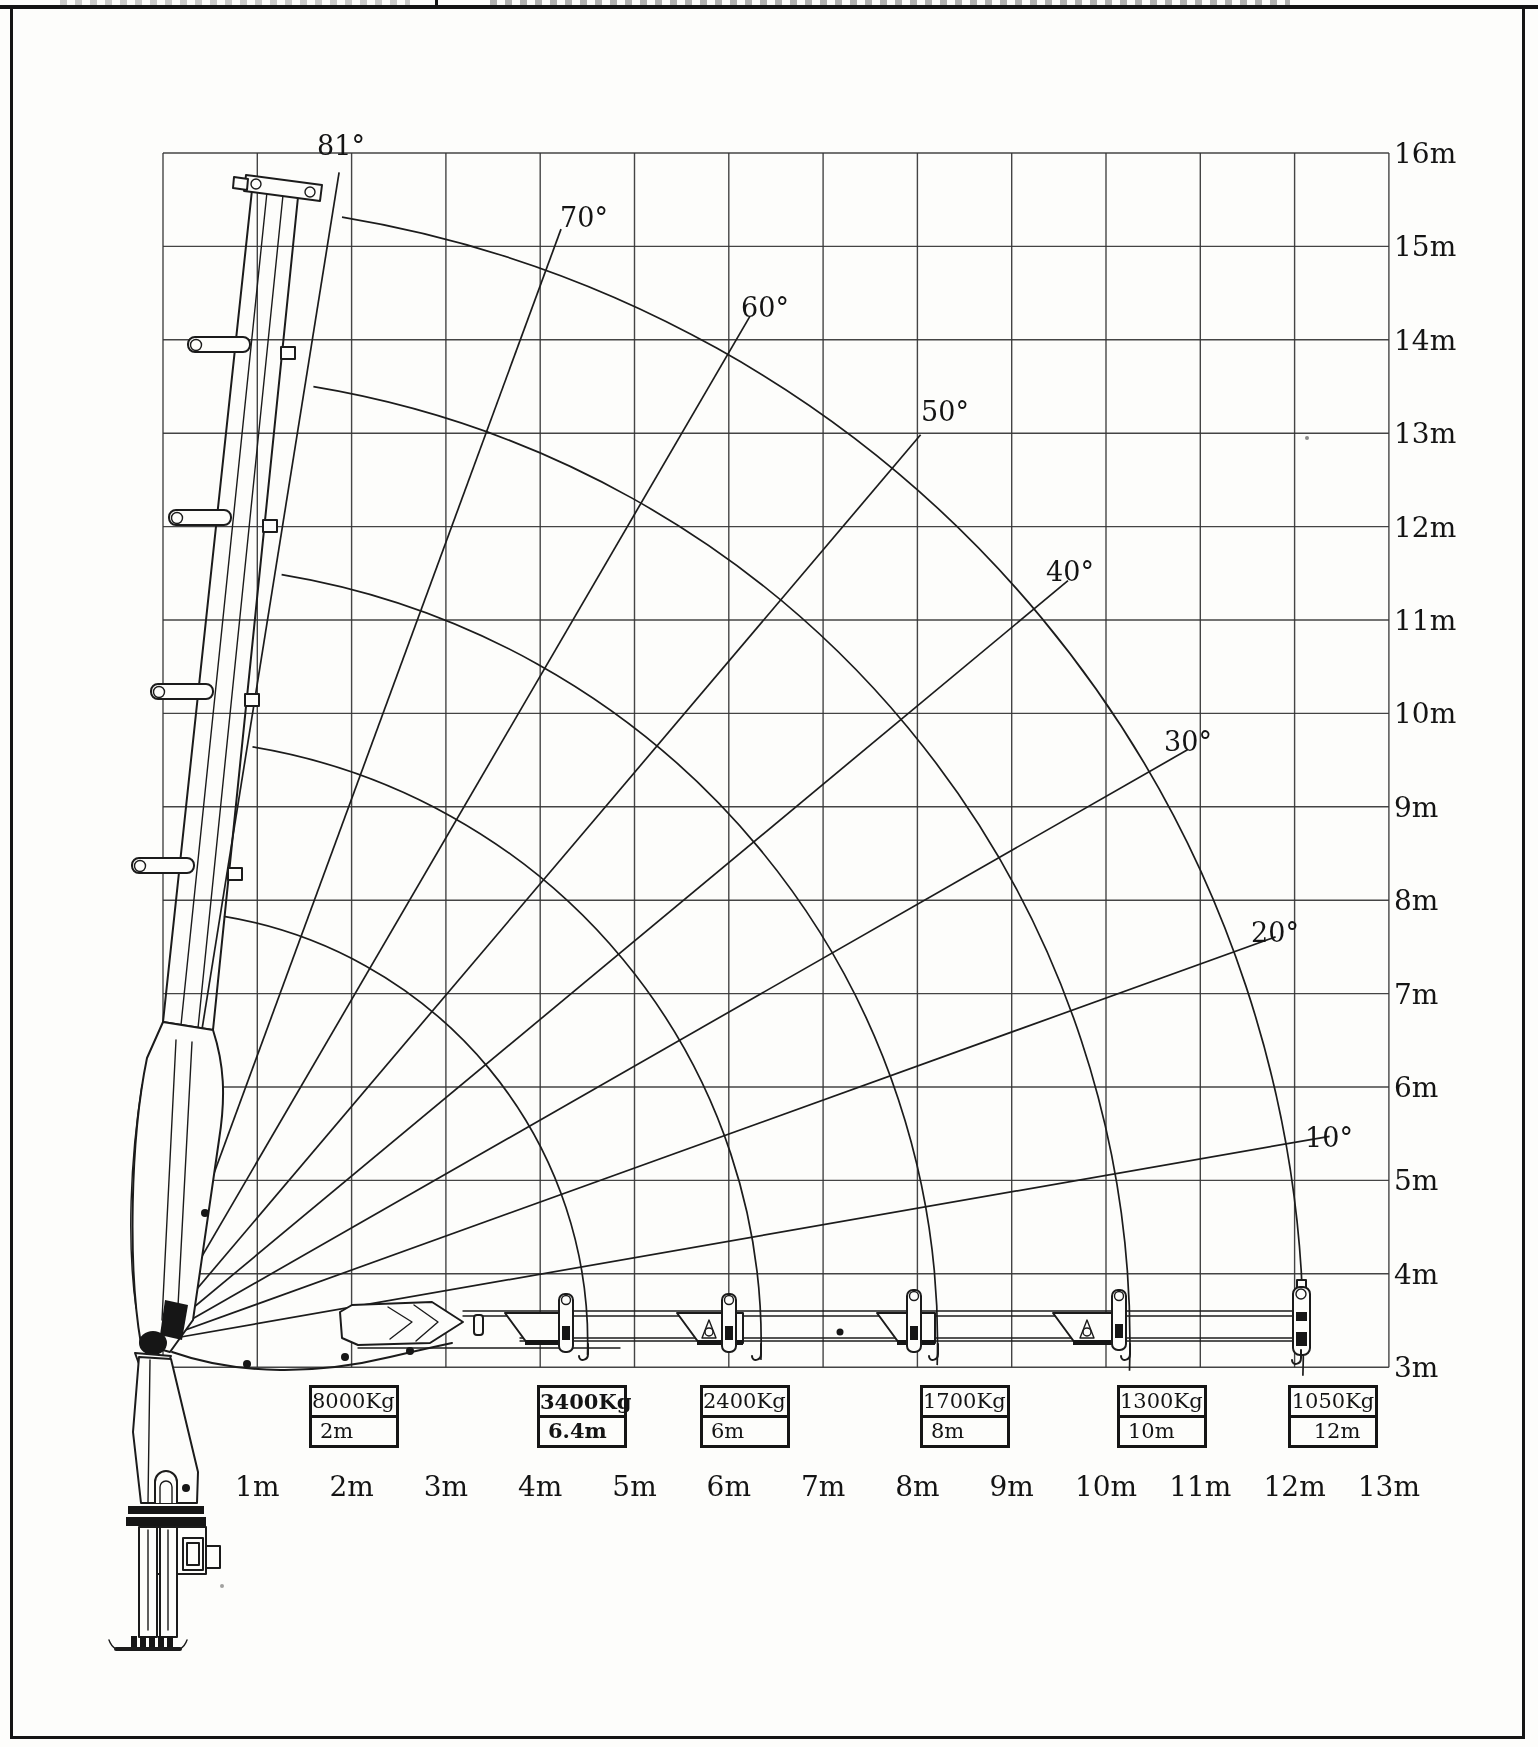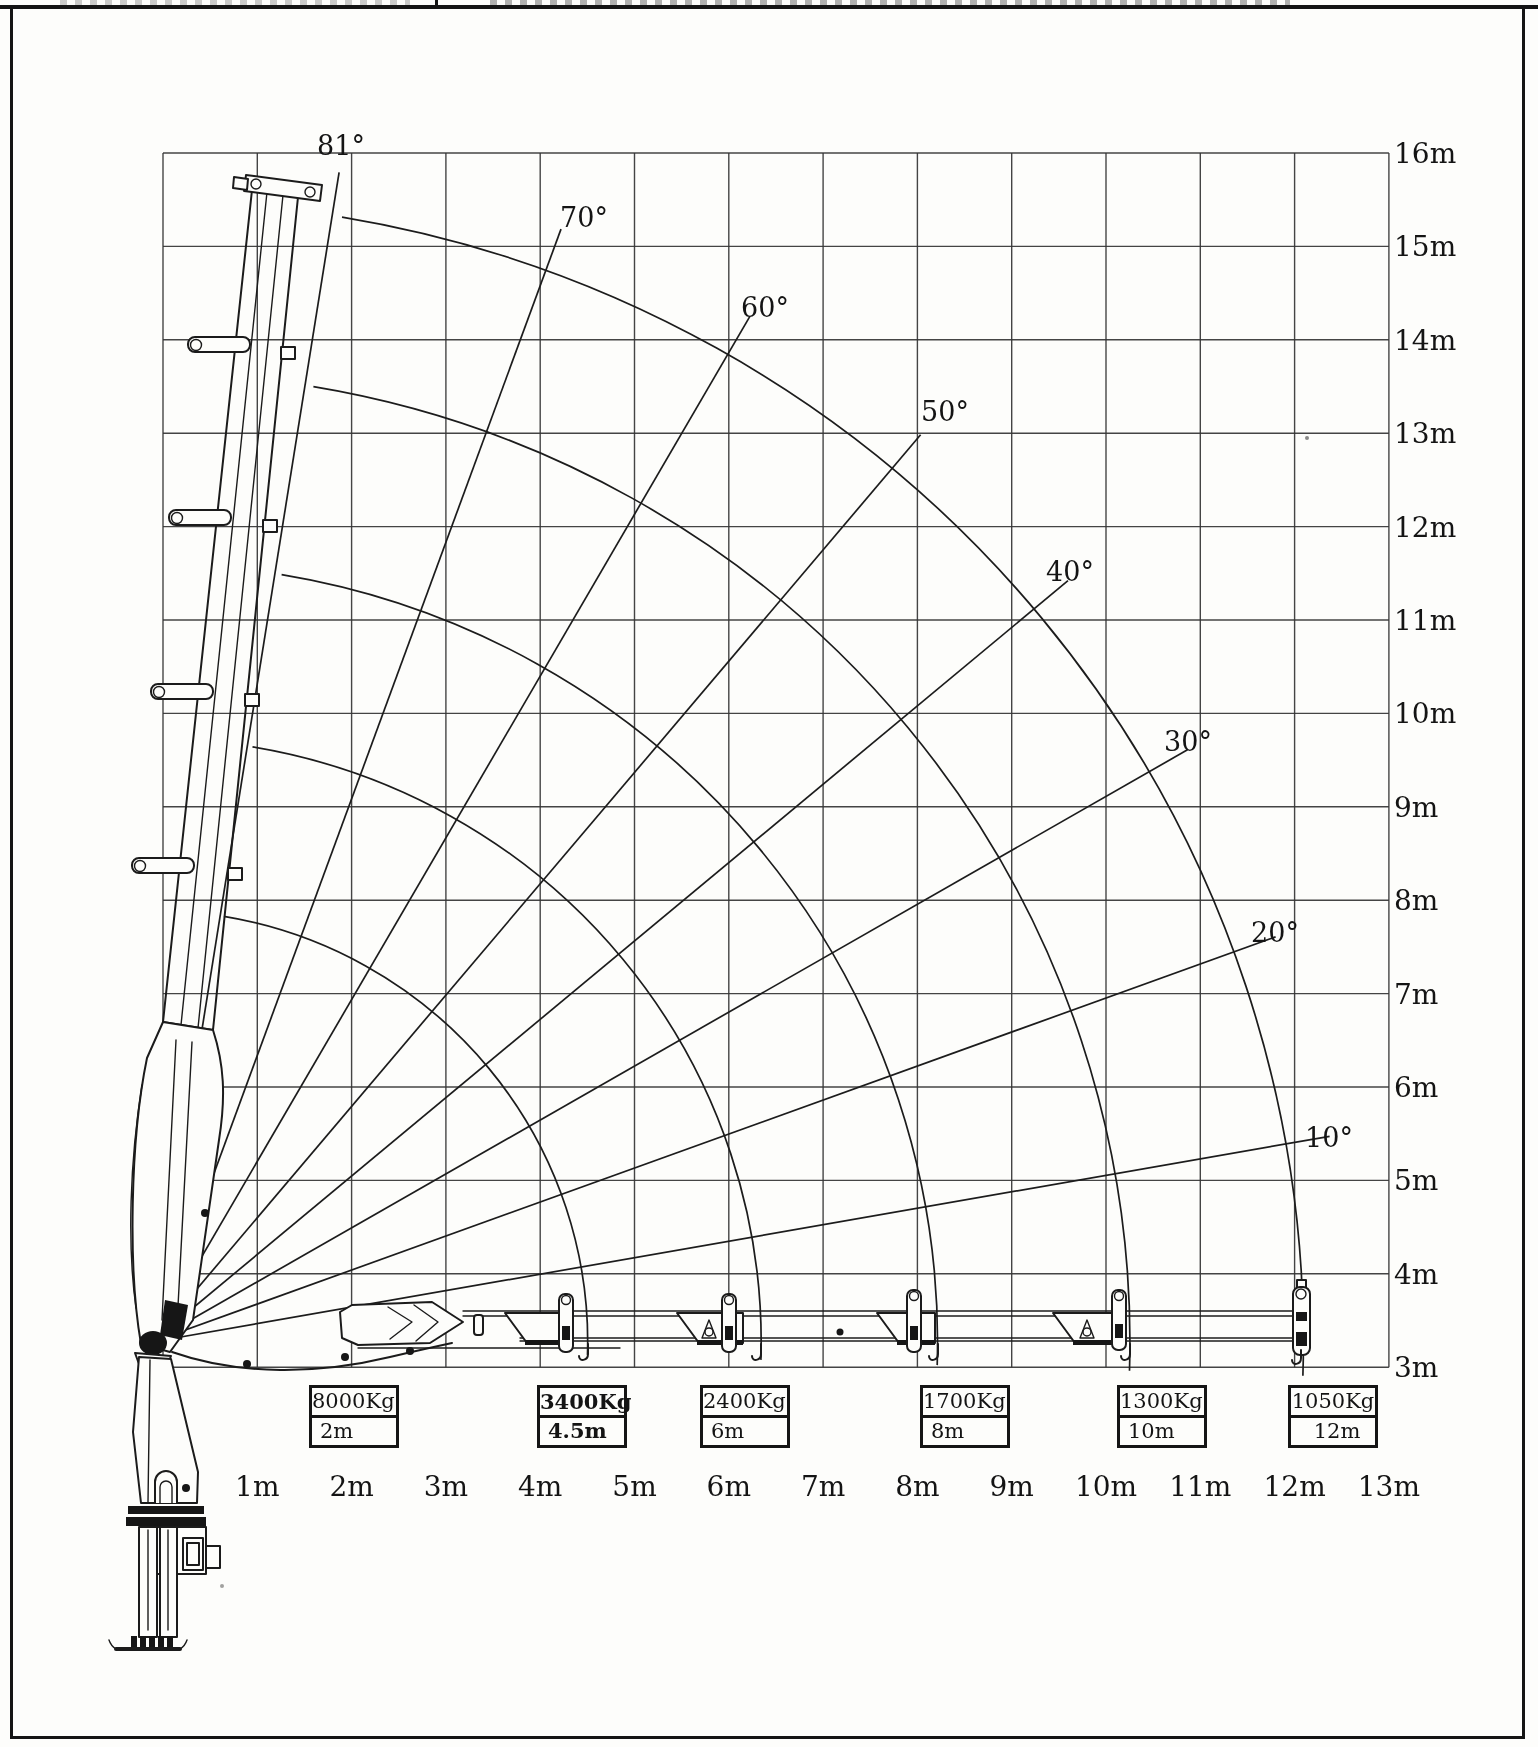--- a/index.html
+++ b/index.html
@@ -262,21 +262,21 @@
       <circle class="artb" cx="222" cy="1586" r="2" opacity=".4"></circle>
     </g>
   </svg>
 
   <div class="cap-box" style="left: 309px;">
     <span class="w">8000Kg</span>
     <span class="r">2m</span>
   </div>
   <div class="cap-box" style="left: 537px; font-weight: bold;">
     <span class="w">3400Kg</span>
-    <span class="r">4.5m</span>
+    <span class="r">6.4m</span>
   </div>
   <div class="cap-box" style="left: 700px;">
     <span class="w">2400Kg</span>
     <span class="r">6m</span>
   </div>
   <div class="cap-box" style="left: 920px;">
     <span class="w">1700Kg</span>
     <span class="r">8m</span>
   </div>
   <div class="cap-box" style="left: 1073px; margin-left: 44px;">

